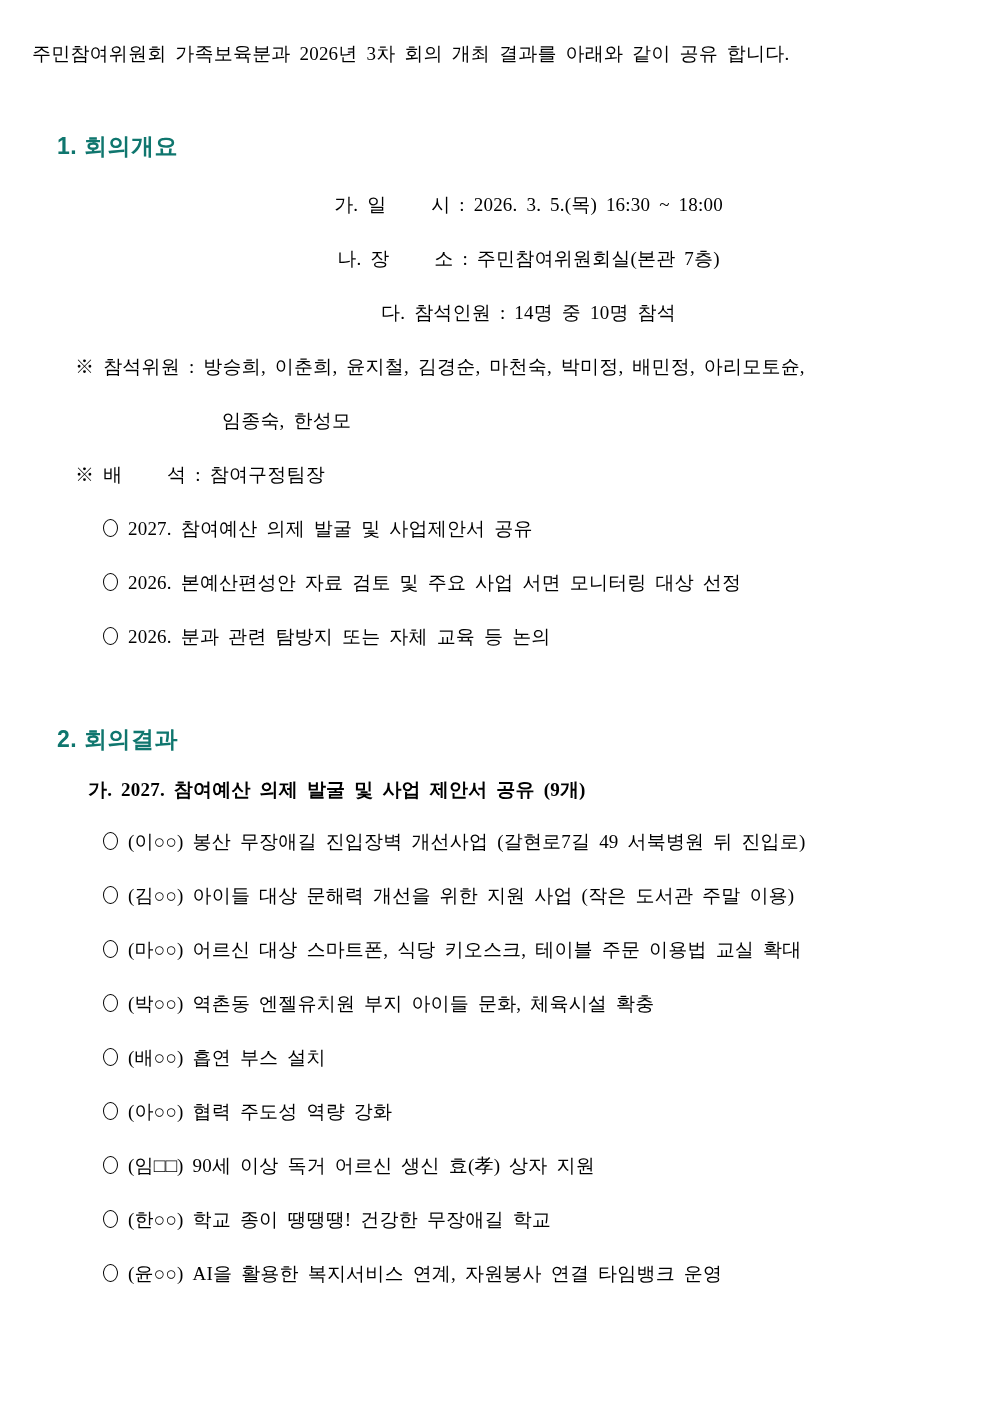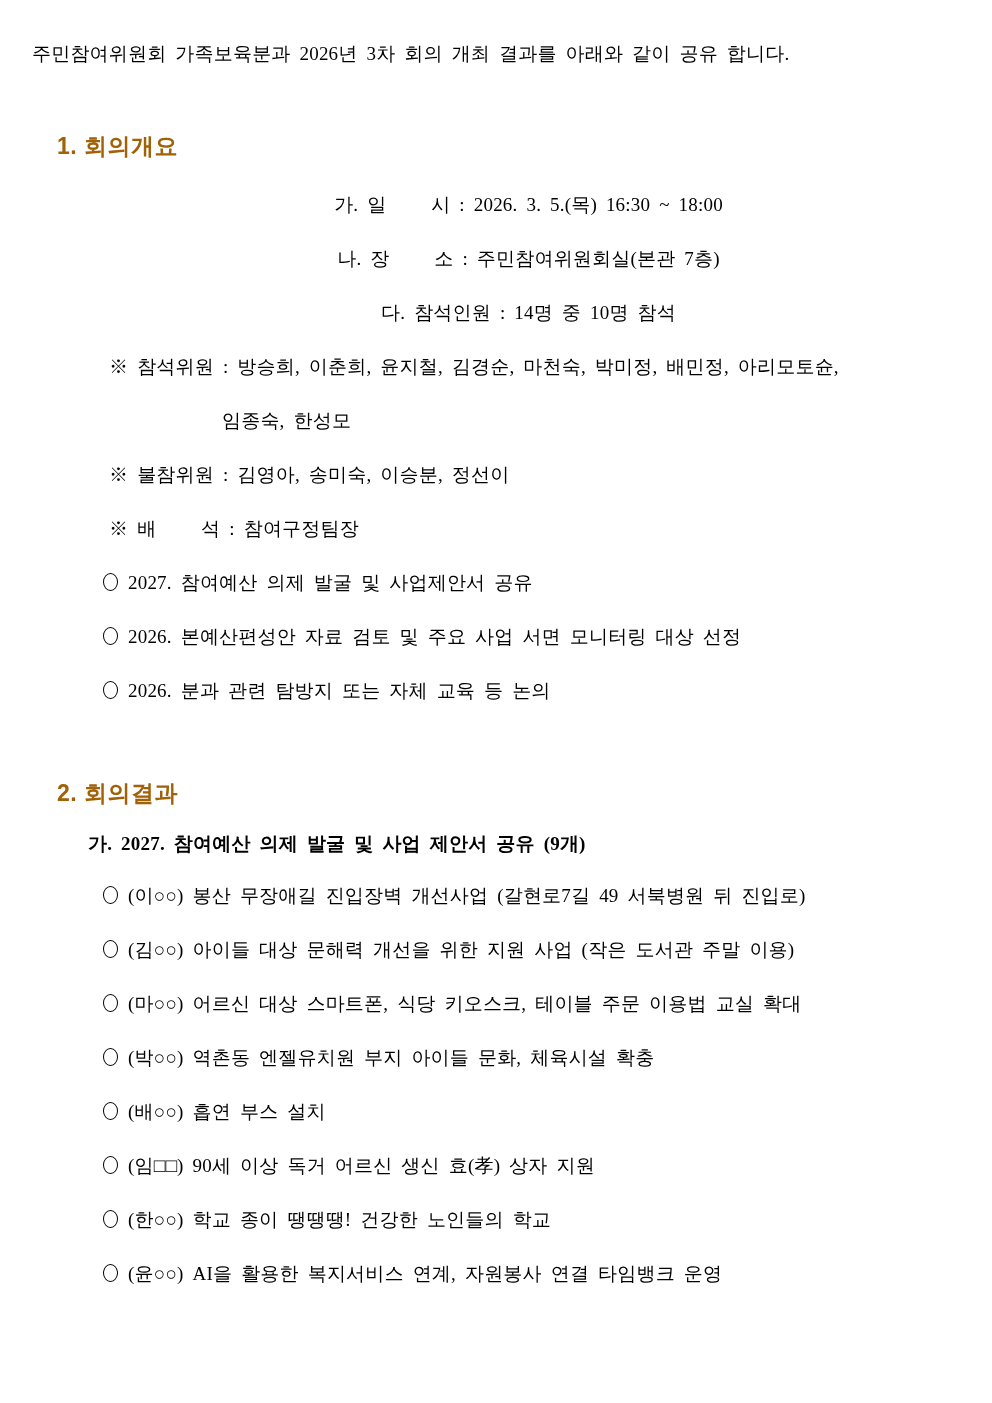--- a/index.html
+++ b/index.html
@@ -26,37 +26,37 @@
     word-spacing: 4px;
     letter-spacing: 0.2px;
   }
   .intro {
     margin-left: 32px;
     margin-bottom: 68px;
   }
   .heading {
     font-family: "Liberation Sans", "DejaVu Sans", sans-serif;
     font-weight: bold;
-    color: #a16207;
+    color: #0f766e;
     font-size: 23px;
     line-height: 26px;
     margin: 0 0 35px 57px;
     letter-spacing: 0.5px;
   }
   .heading.second {
     margin-top: 78px;
     margin-bottom: 27px;
   }
   .sub {
     font-weight: bold;
     margin-left: 88px;
     margin-bottom: 30px;
   }
   .ind-a { margin-left: 85px; text-align: center; }
-  .ind-b { margin-left: 109px; }
+  .ind-b { margin-left: 75px; }
   .ind-c { margin-left: 222px; }
   .bullet { margin-left: 103px; }
   .bullet::before {
     content: "";
     display: inline-block;
     width: 13px;
     height: 16px;
     border: 1.6px solid #000000;
     border-radius: 50%;
     margin-right: 10px;
@@ -77,21 +77,20 @@
       <div class="line ind-a">가. 일     시 : 2026. 3. 5.(목) 16:30 ~ 18:00</div>
 
       <div class="line ind-a">나. 장     소 : 주민참여위원회실(본관 7층)</div>
 
       <div class="line ind-a">다. 참석인원 : 14명 중 10명 참석</div>
 
       <div class="line ind-b">※ 참석위원 : 방승희, 이춘희, 윤지철, 김경순, 마천숙, 박미정, 배민정, 아리모토슌,</div>
 
       <div class="line ind-c">임종숙, 한성모</div>
 
-      <div class="line ind-b">※ 불참위원 : 김영아, 송미숙, 이승분, 정선이</div>
 
       <div class="line ind-b">※ 배     석 : 참여구정팀장</div>
 
 
       <div class="line bullet">2027. 참여예산 의제 발굴 및 사업제안서 공유</div>
 
       <div class="line bullet">2026. 본예산편성안 자료 검토 및 주요 사업 서면 모니터링 대상 선정</div>
 
       <div class="line bullet">2026. 분과 관련 탐방지 또는 자체 교육 등 논의</div>
     </div>
@@ -105,21 +104,22 @@
       <div class="line bullet">(이○○) 봉산 무장애길 진입장벽 개선사업 (갈현로7길 49 서북병원 뒤 진입로)</div>
 
       <div class="line bullet">(김○○) 아이들 대상 문해력 개선을 위한 지원 사업 (작은 도서관 주말 이용)</div>
 
       <div class="line bullet">(마○○) 어르신 대상 스마트폰, 식당 키오스크, 테이블 주문 이용법 교실 확대</div>
 
       <div class="line bullet">(박○○) 역촌동 엔젤유치원 부지 아이들 문화, 체육시설 확충</div>
 
       <div class="line bullet">(배○○) 흡연 부스 설치</div>
 
+      <div class="line bullet">(아○○) 협력 주도성 역량 강화</div>
 
       <div class="line bullet">(임□□) 90세 이상 독거 어르신 생신 효(孝) 상자 지원</div>
 
-      <div class="line bullet">(한○○) 학교 종이 땡땡땡! 건강한 노인들의 학교</div>
+      <div class="line bullet">(한○○) 학교 종이 땡땡땡! 건강한 무장애길 학교</div>
 
       <div class="line bullet">(윤○○) AI을 활용한 복지서비스 연계, 자원봉사 연결 타임뱅크 운영</div>
     </div>
 
 </div>
 
 </body></html>

